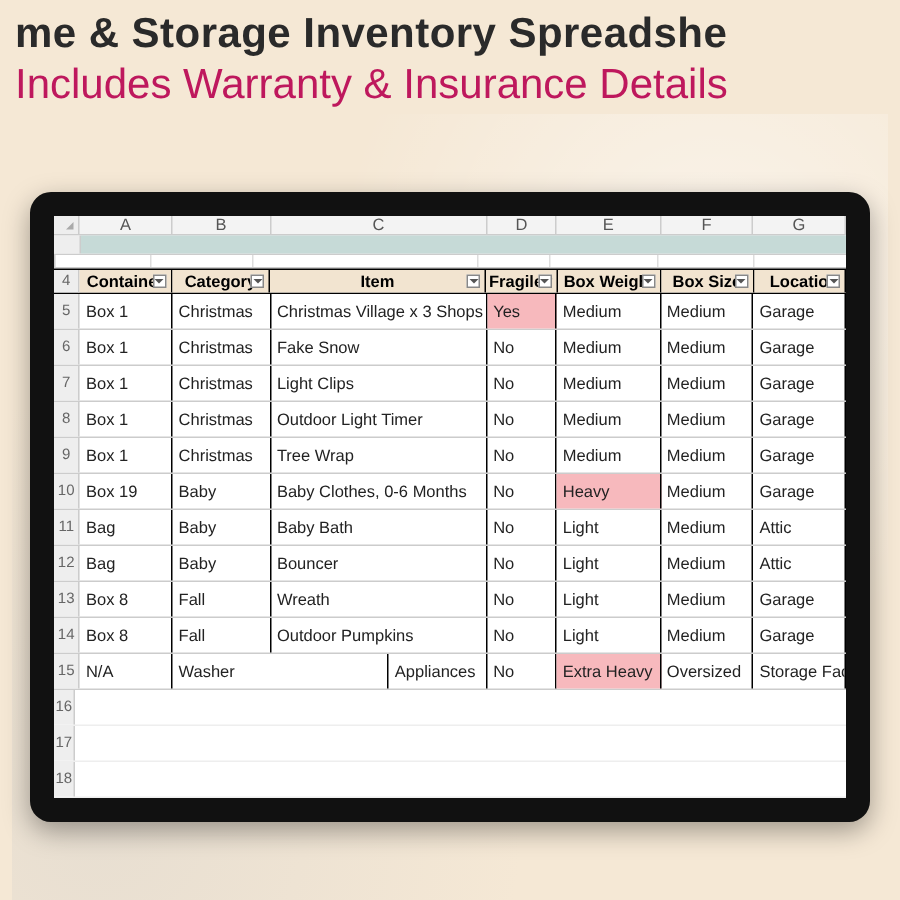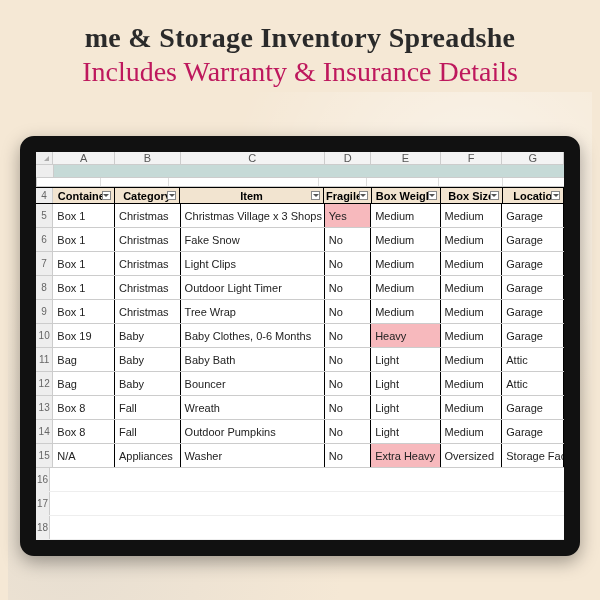--- a/index.html
+++ b/index.html
@@ -4,23 +4,22 @@
 <style>
   * { box-sizing: border-box; margin: 0; padding: 0; }
   html, body { width: 600px; height: 600px; overflow: hidden; font-family: Arial, Helvetica, sans-serif; }
   .page {
     width: 600px; height: 600px;
     background: #f5e8d5;
     position: relative;
     display: flex; flex-direction: column;
   }
   .hero {
-    padding: 22px 10px 4px;
-    text-align: center;
-    font-family: Liberation Serif, serif;
+    padding: 6px 10px 4px;
+    text-align: left;
   }
   .hero h1 {
     font-size: 28px;
     font-weight: 600;
     color: #2a2a2a;
     letter-spacing: 0.3px;
     white-space: nowrap;
     overflow: hidden;
   }
   .hero h2 {
@@ -346,22 +345,22 @@
               <div class="d wB">Fall</div>
               <div class="d wC">Outdoor Pumpkins</div>
               <div class="d wD">No</div>
               <div class="d wE">Light</div>
               <div class="d wF">Medium</div>
               <div class="d wG">Garage</div>
             </div>
             <div class="data-row">
               <div class="rownum">15</div>
               <div class="d wA">N/A</div>
+              <div class="d wC">Washer</div>
               <div class="d wB">Appliances</div>
-              <div class="d wC">Washer</div>
               <div class="d wD">No</div>
               <div class="d wE hl">Extra Heavy</div>
               <div class="d wF">Oversized</div>
               <div class="d wG">Storage Fac</div>
             </div>
           </div>
         <div id="empty-body">
             <div class="empty-row">
               <div class="rownum">16</div>
               <div class="cells"></div>

